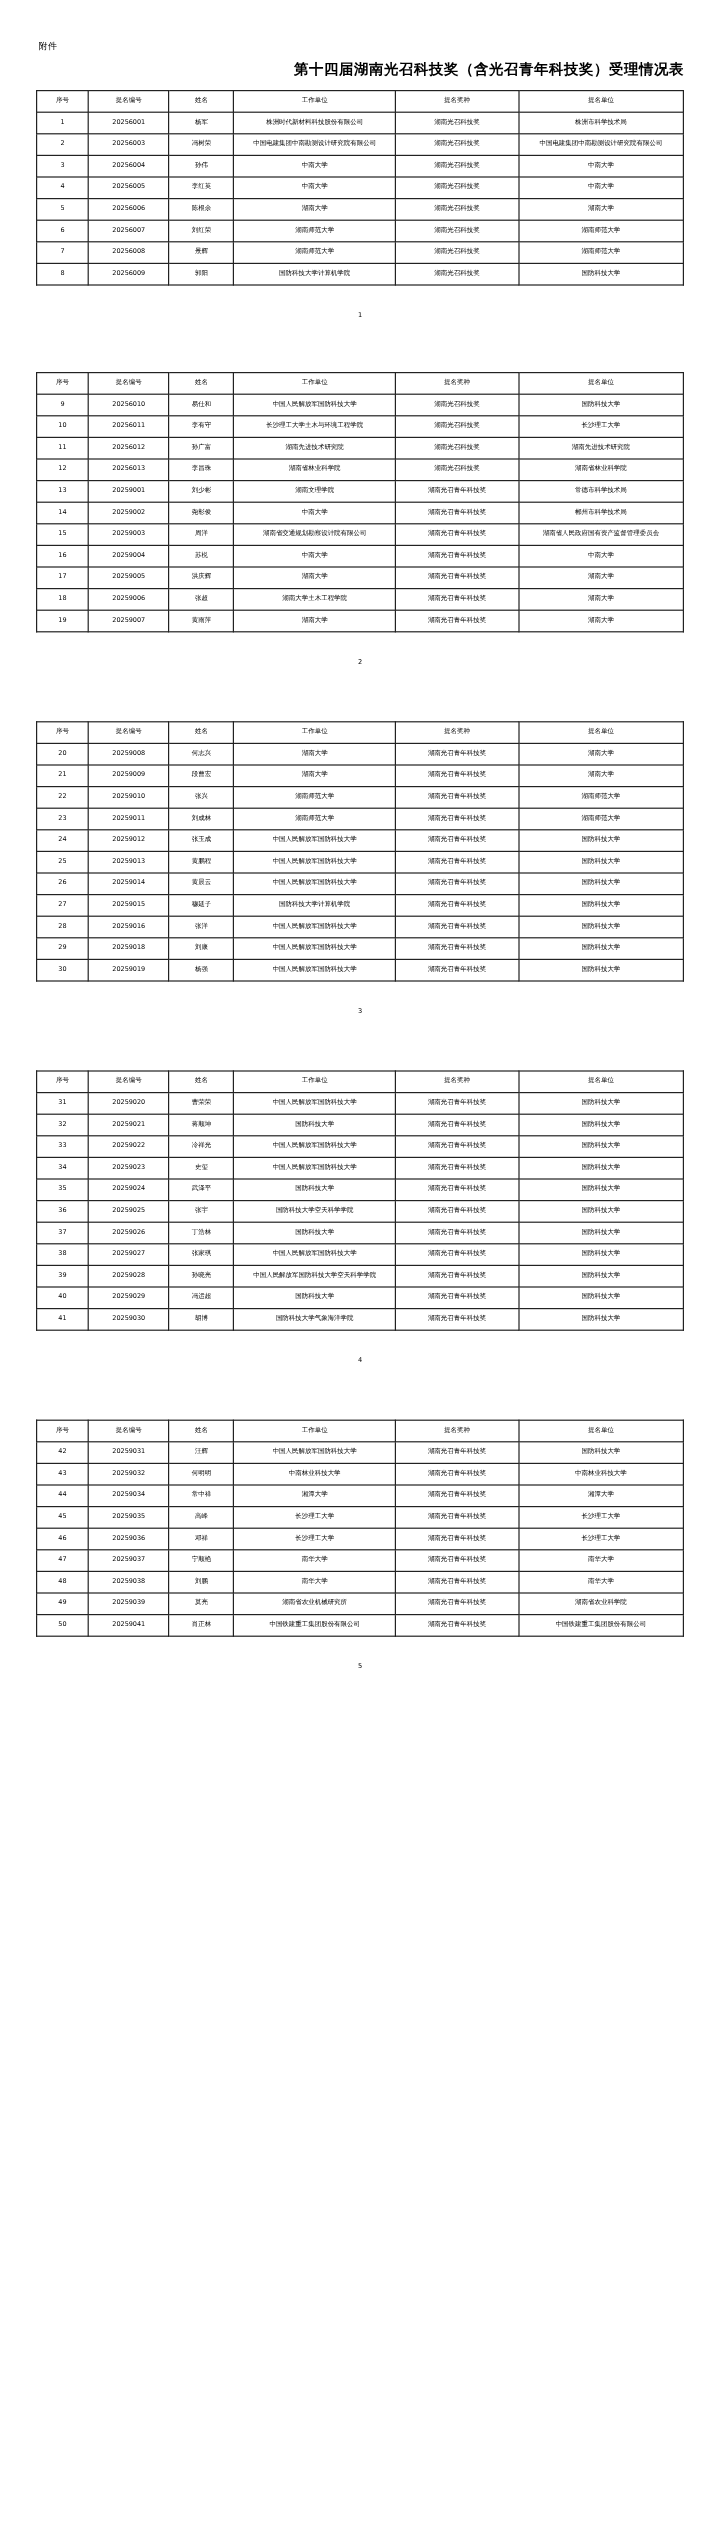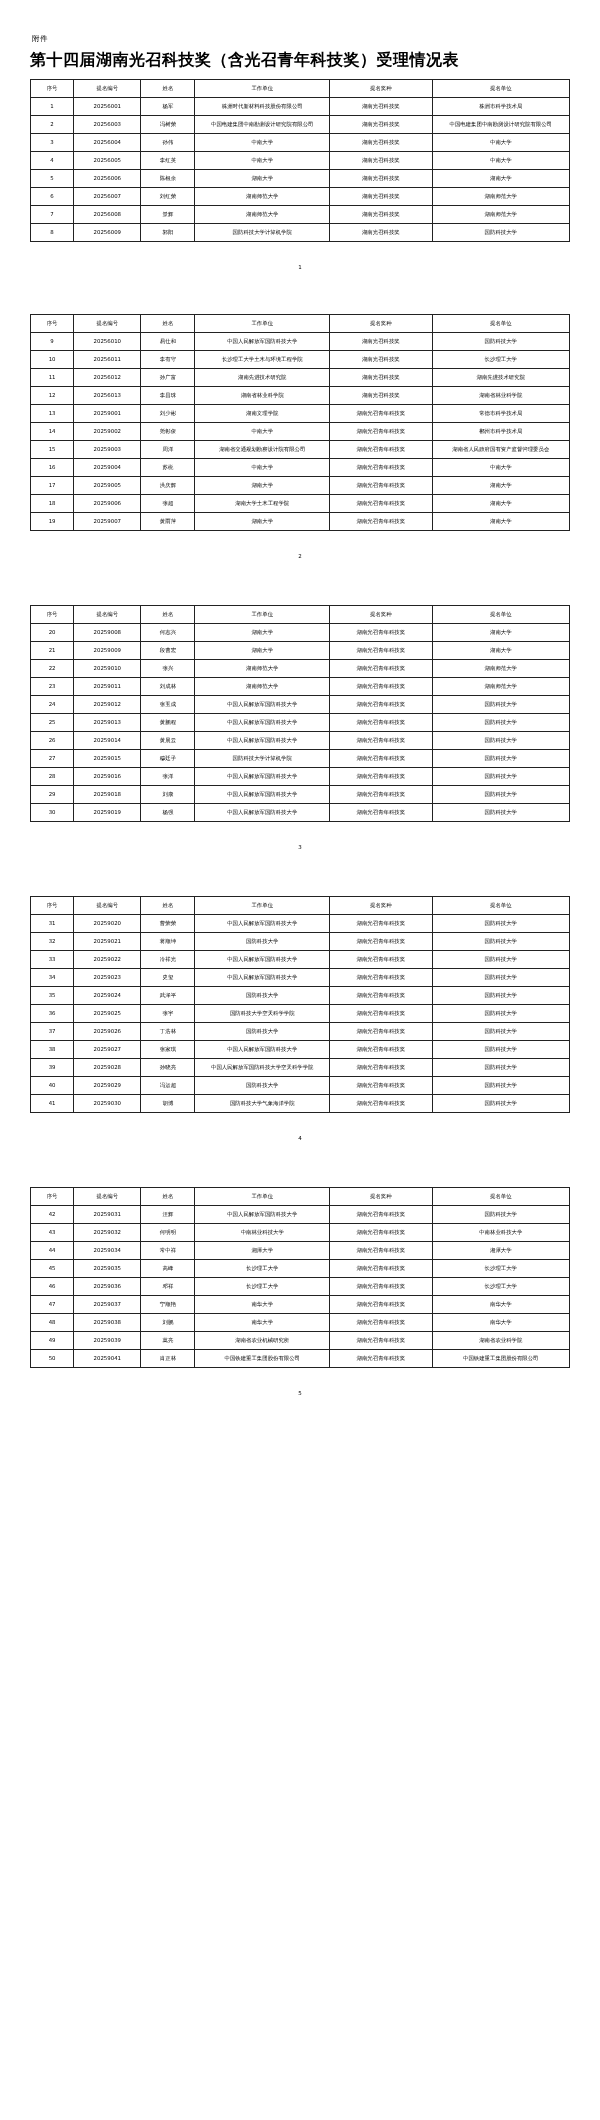--- a/index.html
+++ b/index.html
@@ -16,22 +16,22 @@
     width: 600px;
     box-sizing: border-box;
     padding: 0 30px;
   }
   .attach-label {
     font-size: 7.5px;
     margin: 34px 0 6px 2px;
     letter-spacing: 0.5px;
   }
   .doc-title {
-    text-align: left;
-    font-size: 16px;
+    text-align: right;
+    font-size: 12px;
     font-weight: bold;
     letter-spacing: 0.5px;
     margin: 0 0 8px 0;
   }
   table.tbl {
     border-collapse: collapse;
     width: 100%;
     table-layout: fixed;
   }
   table.tbl th, table.tbl td {

